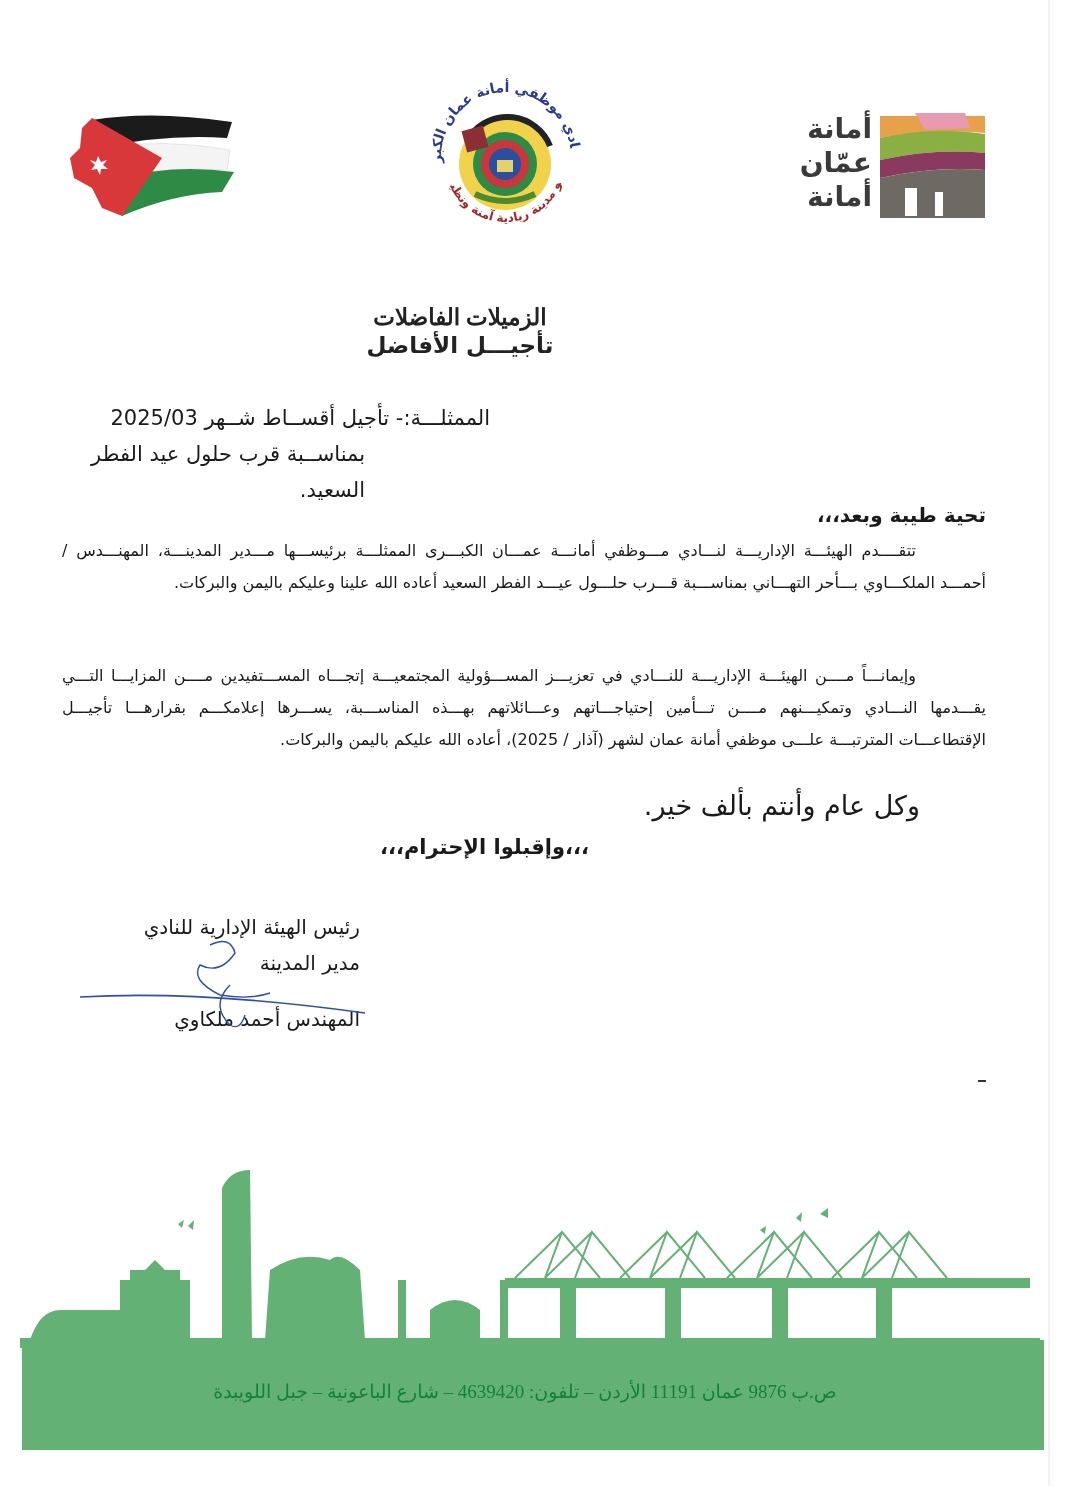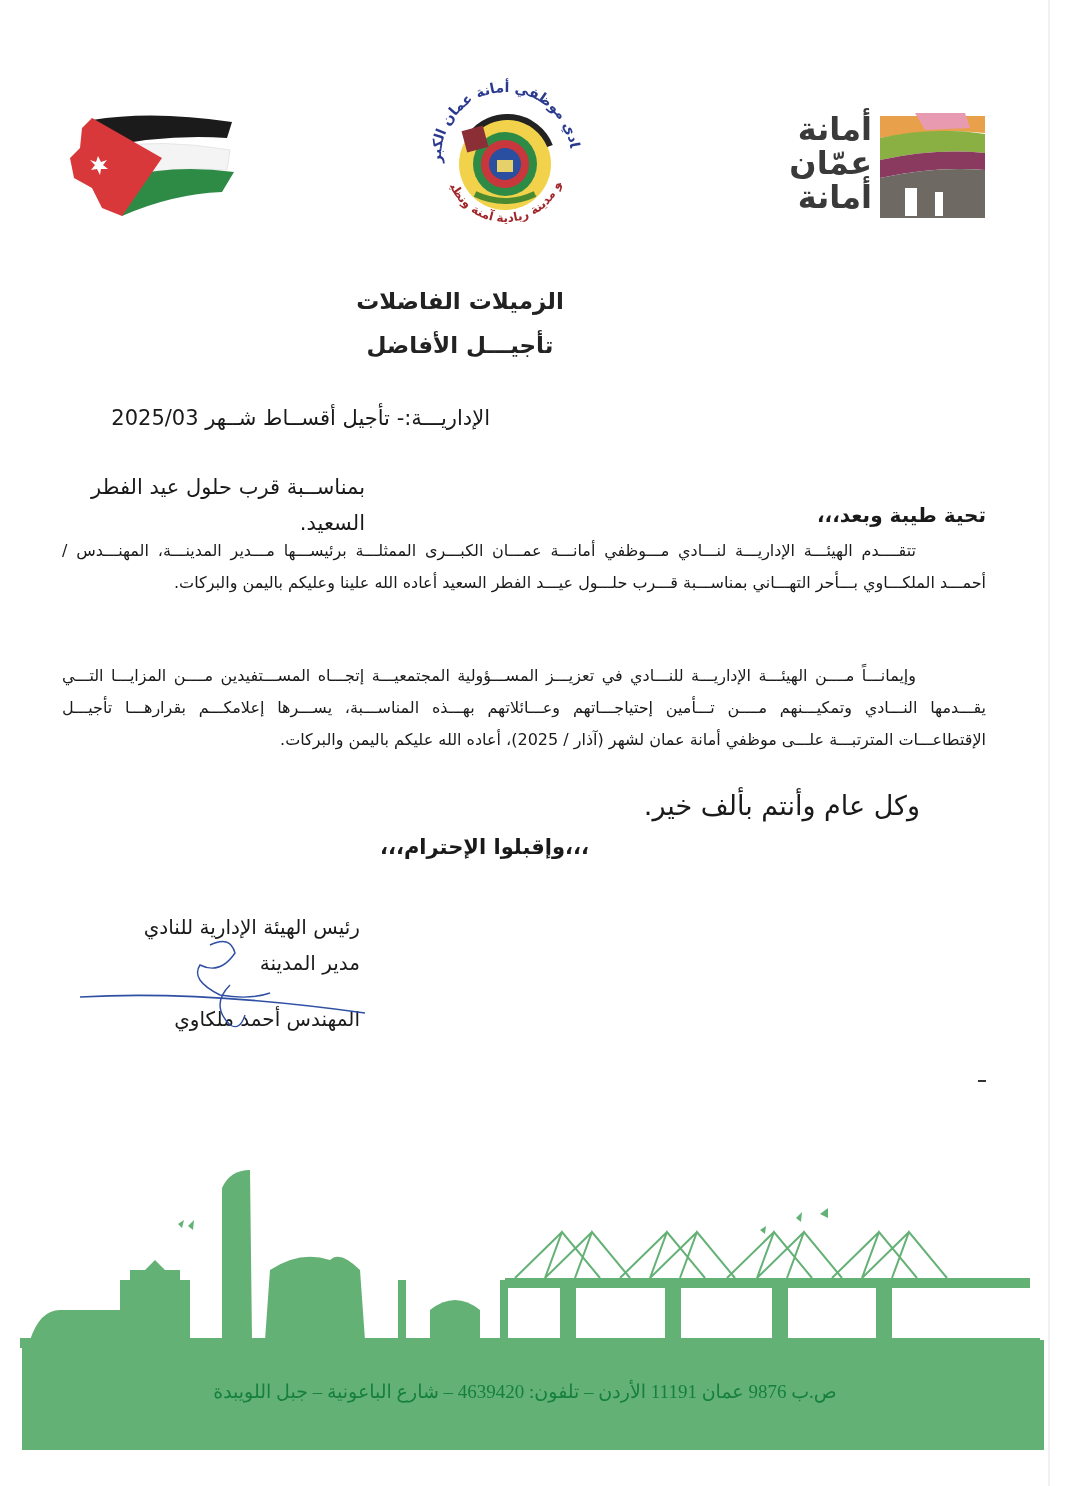--- a/index.html
+++ b/index.html
@@ -6,31 +6,31 @@
   body { width:1080px; height:1486px; position:relative; overflow:hidden;
          font-family:"DejaVu Sans", sans-serif; color:#1a1a1a; }
   .abs { position:absolute; }
   .rtl { direction:rtl; unicode-bidi:embed; }
   .right-edge { position:absolute; top:0; right:30px; width:2px; height:1486px; background:#f1f1f1; }
 
   
   #flag { left:62px; top:108px; width:180px; height:112px; }
   #club-logo { left:420px; top:76px; width:170px; height:160px; }
   #gam-logo { left:790px; top:108px; width:200px; height:115px; }
-  .gam-text { position:absolute; right:118px; top:4px; font-weight:bold; font-size:32px; line-height:34px; color:#3a3a3a; text-align:right; width:120px; direction:rtl; }
+  .gam-text { position:absolute; right:118px; top:4px; font-weight:bold; font-size:28px; line-height:34px; color:#3a3a3a; text-align:right; width:120px; direction:rtl; }
 
   
   .salute { left:300px; width:320px; text-align:center; font-size:23px; font-weight:bold; color:#222; }
-  #salute-1 { top:288px; }
+  #salute-1 { top:304px;font-family:Liberation Serif, serif; }
   #salute-2 { top:332px; }
 
   
   #subject { left:60px; top:400px; width:430px; font-size:21px; line-height:36px; text-align:right; direction:rtl; }
   #subject .label { font-weight:normal; }
-  #subject .cont { padding-right:125px; display:block;margin-top:33px; }
+  #subject .cont { padding-right:125px; display:block; }
 
   
   .body-text { left:62px; width:924px; font-size:16px; line-height:32px; direction:rtl; text-align:justify; text-align-last:right; }
   #greeting { left:700px; width:286px; top:503px; font-size:20px; font-weight:bold; text-align:right; direction:rtl; }
   #para1 { top:535px; text-indent:70px; }
   #para2 { top:660px; text-indent:70px; }
   #closing-wish { left:600px; width:320px; top:790px; font-size:27px; text-align:right; direction:rtl; }
   #regards { left:380px; width:280px; top:835px; text-align:left; font-size:21px; font-weight:bold; direction:rtl; }
 
   
@@ -92,21 +92,21 @@
     <path d="M5 70 Q60 58 110 62 L110 110 L5 110 Z" fill="#6e6a63"></path>
     <rect x="30" y="80" width="12" height="28" fill="#fff"></rect>
     <rect x="60" y="84" width="8" height="24" fill="#fff"></rect>
   </svg>
 </div>
 
 <div id="salute-1" class="abs salute rtl">الزميلات الفاضلات</div>
 <div id="salute-2" class="abs salute rtl">تأجيـــل الأفاضل</div>
 
 <div id="subject" class="abs">
-  <span class="label">الإداريـــة:-</span>
+  <span class="label">الممثلـــة:-</span>
   <span>تأجيل أقســاط شــهر 2025/03</span>
   <span class="cont">بمناســبة قرب حلول عيد الفطر السعيد.</span>
 </div>
 
 <div id="greeting" class="abs">تحية طيبة وبعد،،،</div>
 <div id="para1" class="abs body-text">تتقــــدم الهيئـــة الإداريـــة لنـــادي مـــوظفي أمانـــة عمـــان الكبـــرى الممثلـــة برئيســـها مـــدير المدينـــة، المهنـــدس / أحمـــد الملكـــاوي بـــأحر التهـــاني بمناســـبة قـــرب حلـــول عيـــد الفطر السعيد أعاده الله علينا وعليكم باليمن والبركات.</div>
 <div id="para2" class="abs body-text">وإيمانـــاً مــــن الهيئـــة الإداريـــة للنـــادي في تعزيـــز المســـؤولية المجتمعيـــة إتجـــاه المســـتفيدين مــــن المزايـــا التـــي يقـــدمها النـــادي وتمكيـــنهم مــــن تـــأمين إحتياجـــاتهم وعـــائلاتهم بهـــذه المناســـبة، يســـرها إعلامكـــم بقرارهـــا تأجيـــل الإقتطاعـــات المترتبـــة علـــى موظفي أمانة عمان لشهر (آذار / 2025)، أعاده الله عليكم باليمن والبركات.</div>
 <div id="closing-wish" class="abs">وكل عام وأنتم بألف خير.</div>
 <div id="regards" class="abs">،،،وإقبلوا الإحترام،،،</div>
 

